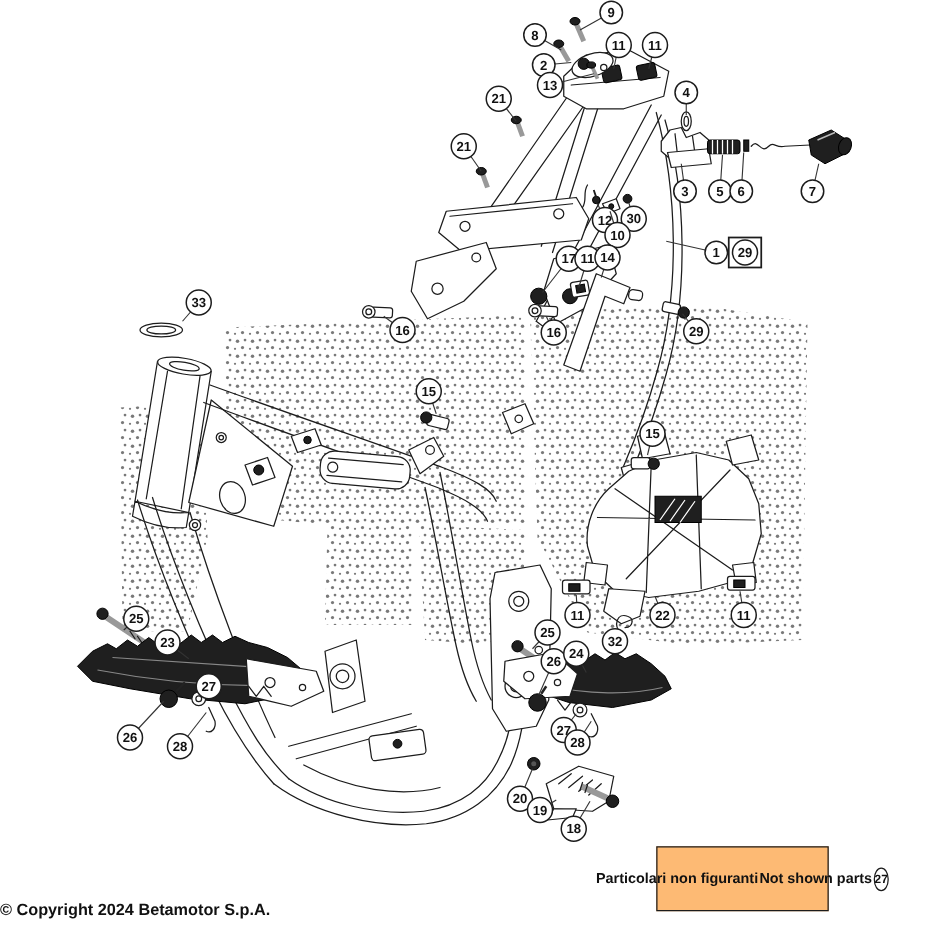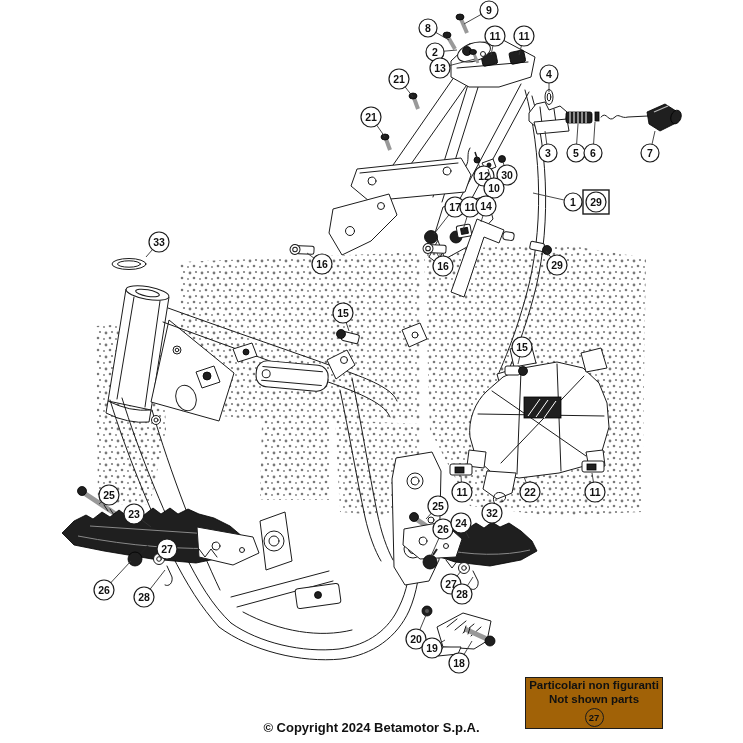--- a/index.html
+++ b/index.html
@@ -9,27 +9,27 @@
   
   .p{fill:#fff;stroke:#1c1c1c;stroke-width:1;stroke-linejoin:round;}
   .ln{fill:none;stroke:#1c1c1c;stroke-width:1;stroke-linejoin:round;stroke-linecap:round;}
   .dk{fill:#1f1f1f;stroke:#000;stroke-width:.8;}
   .callout-circle{fill:#fff;stroke:#1c1c1c;stroke-width:1.2;}
   .callout-text{font-family:"Liberation Sans",sans-serif;font-size:10.5px;font-weight:bold;fill:#111;}
   .leader{stroke:#333;stroke-width:.9;fill:none;}
   .callout-box{fill:#fff;stroke:#1c1c1c;stroke-width:1.4;}
   
   #notshown{position:absolute;left:525px;top:677px;width:136px;height:50px;
-            border:1.6px solid #1c1c1c;background:#a16207;display:flex;flex-direction:column;
+            border:1.6px solid #1c1c1c;background:#fdba74;display:flex;
             align-items:center;justify-content:center;gap:1px;}
   #notshown .bx{font-size:11.5px;font-weight:bold;color:#111;line-height:13px;white-space:nowrap;}
   #notshown .ref{width:17px;height:17px;border:1.2px solid #1c1c1c;border-radius:50%;
             display:inline-flex;align-items:center;justify-content:center;
             font-size:9.5px;font-weight:bold;color:#111;margin-top:1px;}
-  #copyright{position:absolute;left:0;top:720px;width:743px;text-align:center;
+  #copyright{position:absolute;left:0;top:720px;width:743px;text-align:left;
             font-size:13px;font-weight:bold;color:#111;}
 </style>
 </head>
 <body>
 
 <div id="stage">
 
 <svg id="art" width="743" height="743" viewBox="0 0 743 743">
   <defs>
     <pattern id="ht" width="12" height="12" patternUnits="userSpaceOnUse">

